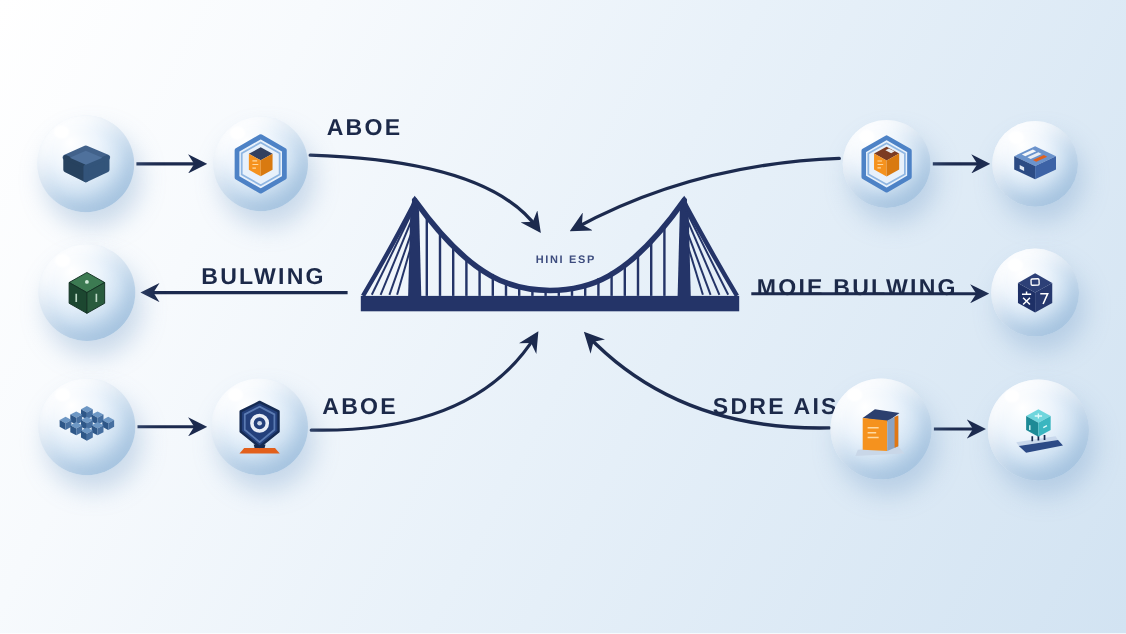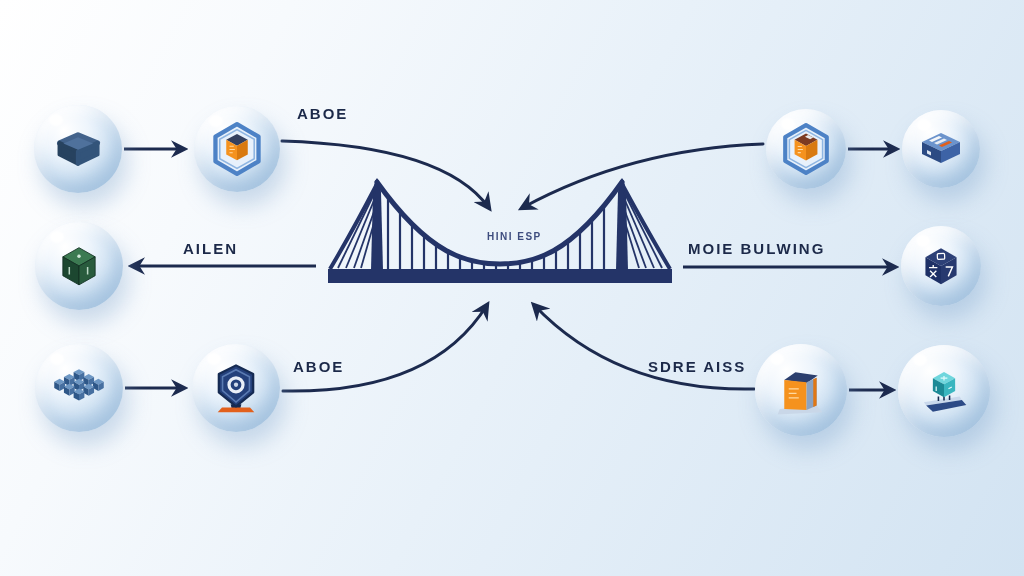--- a/index.html
+++ b/index.html
@@ -19,21 +19,21 @@
     box-shadow:6px 14px 22px rgba(130,165,205,.38),
                inset -7px -12px 18px rgba(140,175,210,.42),
                inset 5px 7px 12px rgba(255,255,255,.95);
   }
   .bubble::before{
     content:"";position:absolute;top:9px;left:15px;width:14px;height:12px;
     border-radius:50%;background:rgba(255,255,255,.95);filter:blur(1px);
   }
   .lbl{
     position:absolute;color:#1c2949;font-weight:700;
-    font-size:15px;letter-spacing:2px;white-space:nowrap;
+    font-size:21px;letter-spacing:2px;white-space:nowrap;
   }
   .bridge-lbl{
     position:absolute;color:rgba(42,58,112,.9);font-weight:700;
     font-size:10px;letter-spacing:1.5px;white-space:nowrap;
   }
 </style>
 </head>
 <body>
 
 <div class="stage">
@@ -96,22 +96,22 @@
         <line x1="376" y1="216" x2="361" y2="268"></line>
         <line x1="624" y1="192" x2="662" y2="268"></line>
         <line x1="624" y1="198" x2="654" y2="268"></line>
         <line x1="623" y1="206" x2="646" y2="268"></line>
         <line x1="623" y1="216" x2="639" y2="268"></line>
       </g>
     </g>
   </svg>
 
   <div class="lbl" style="left:297px;top:105px;">ABOE</div>
-  <div class="lbl" style="left:183px;top:240px;">AILEN</div>
-  <div class="lbl" style="left:688px;top:240px;">MOIE BULWING</div>
+  <div class="lbl" style="left:183px;top:240px;">BULWING</div>
+  <div class="lbl" style="left:688px;top:250px;">MOIE BULWING</div>
   <div class="lbl" style="left:293px;top:358px;">ABOE</div>
   <div class="lbl" style="left:648px;top:358px;">SDRE AISS</div>
   <div class="bridge-lbl" style="left:487px;top:231px;">HINI ESP</div>
 
   <div class="bubble" style="left:34px;top:105px;width:88px;height:88px;">
     <svg width="56" height="56" viewBox="0 0 52 52">
       <g stroke-linejoin="round">
         <polygon points="26,13 44,20.5 26,28.5 9,20.5" fill="#42628b" stroke="#42628b" stroke-width="5"></polygon>
         <polygon points="9,20.5 9,31 26,39.5 26,28.5" fill="#27425f" stroke="#27425f" stroke-width="4"></polygon>
         <polygon points="44,20.5 44,31 26,39.5 26,28.5" fill="#33547a" stroke="#33547a" stroke-width="4"></polygon>

